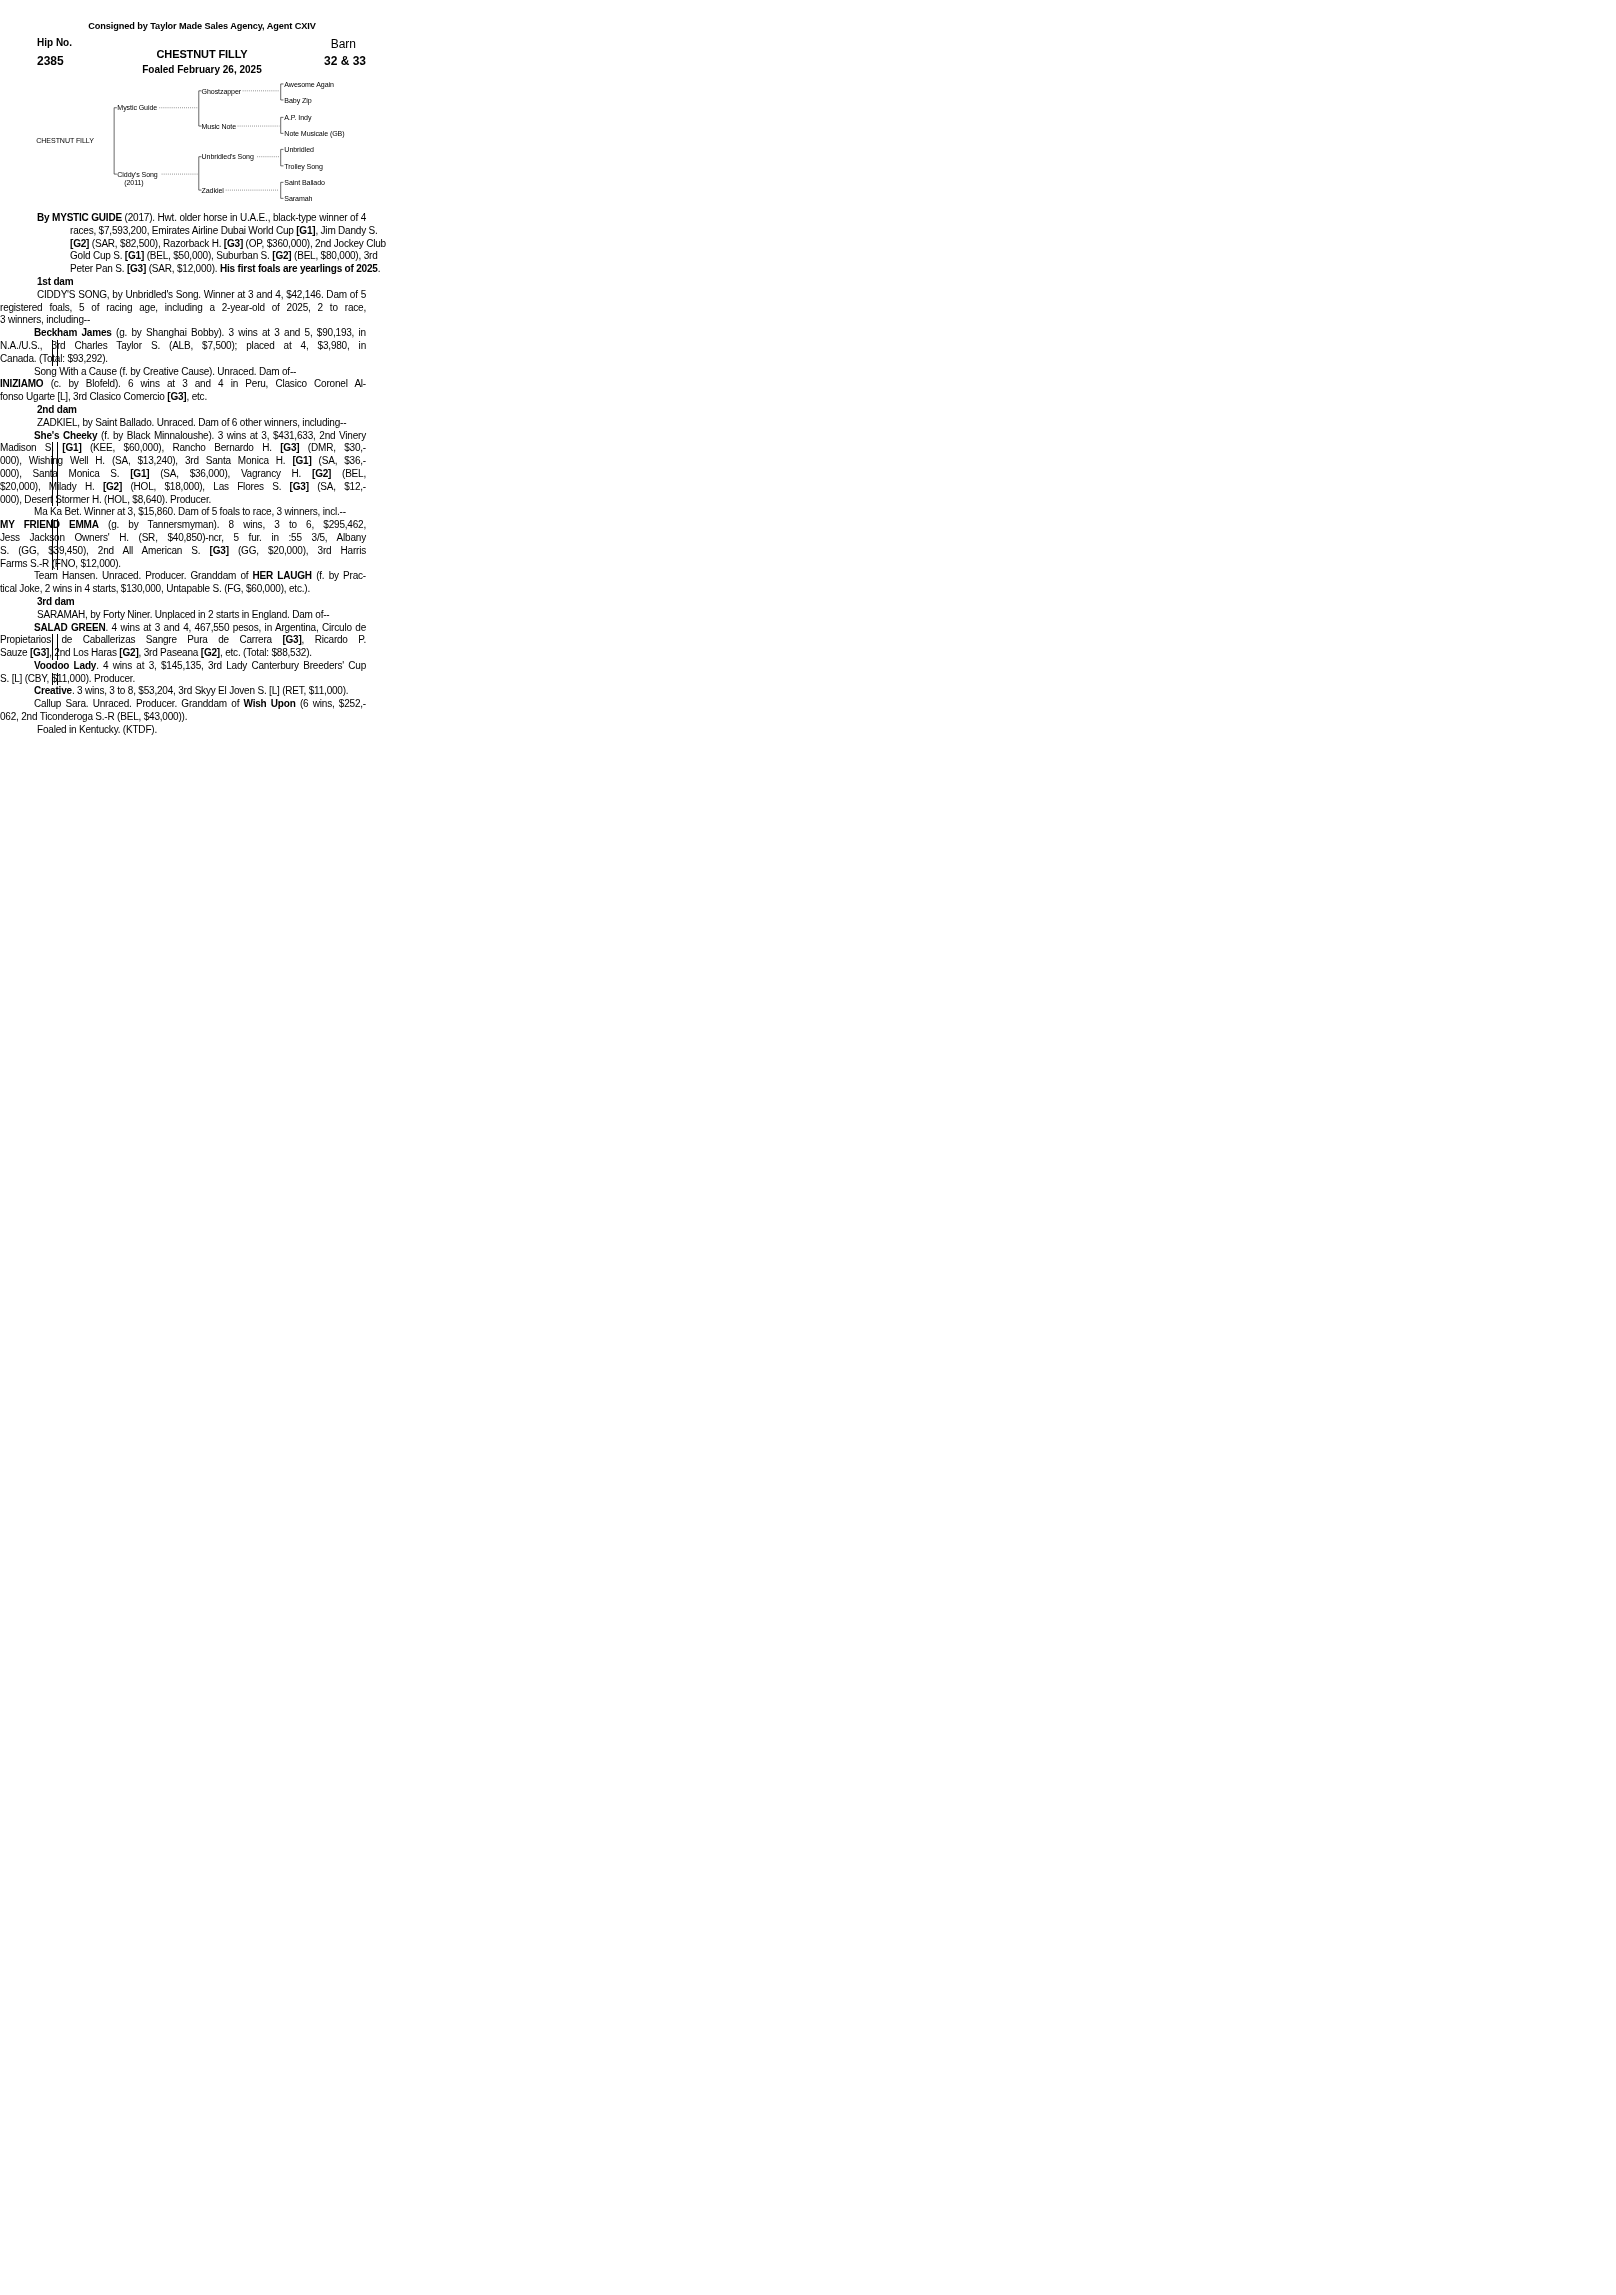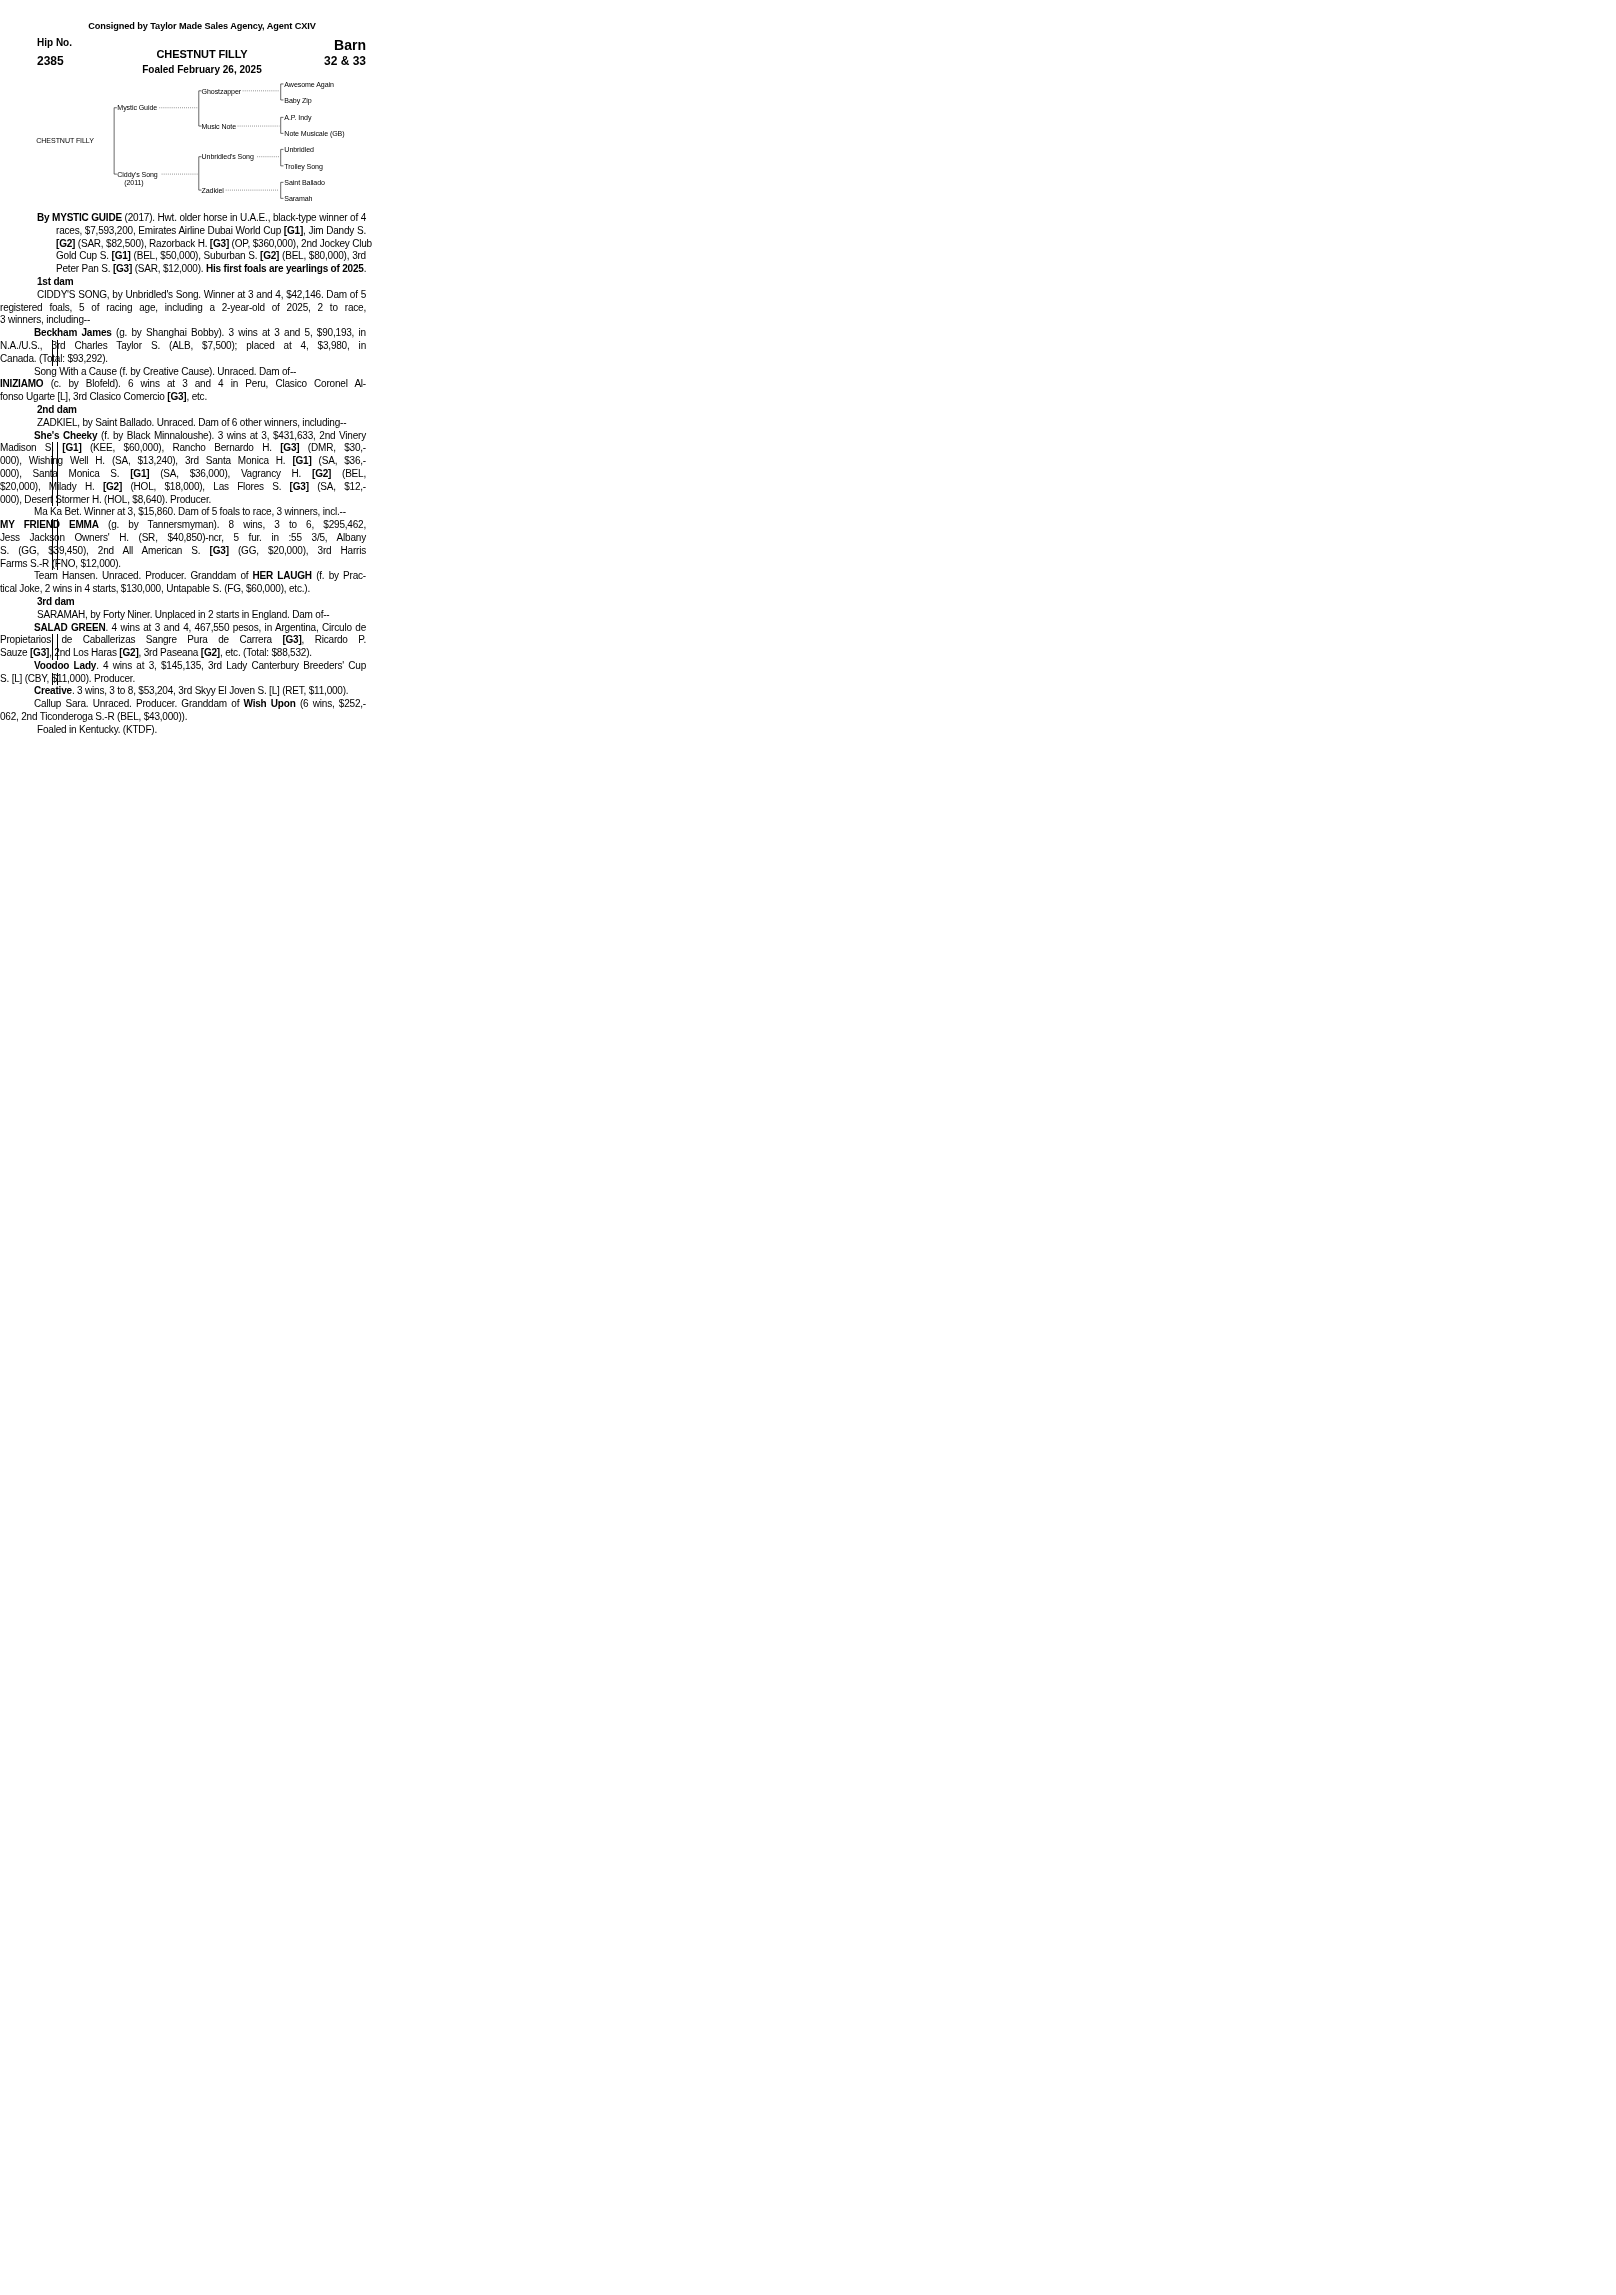--- a/index.html
+++ b/index.html
@@ -7,34 +7,34 @@
     width:404px;height:807px;position:relative;
     background:#ffffff;color:#000;
     font-family:"Liberation Sans",sans-serif;
     overflow:hidden;
   }
   .abs{position:absolute;}
   
   #consignor{top:20.7px;left:0;right:0;text-align:center;font-weight:bold;font-size:9.2px;letter-spacing:-0.1px;}
   #hip-label{top:37px;left:37px;font-weight:bold;font-size:10px;}
   #hip-number{top:54px;left:37px;font-weight:bold;font-size:12px;}
-  #barn-label{top:37px;right:38px;font-weight:bold;font-size:14px;}
+  #barn-label{top:37px;right:48px;font-weight:normal;font-size:12px;}
   #barn-number{top:54px;right:38px;font-weight:bold;font-size:12px;}
   #page-title{top:48px;left:0;right:0;text-align:center;font-weight:bold;font-size:11px;letter-spacing:-0.1px;}
   #foaled-line{top:64px;left:0;right:0;text-align:center;font-weight:bold;font-size:10px;}
   
   #pedigree{top:78px;left:0;width:404px;height:135px;}
   #pedigree text{font-family:"Liberation Sans",sans-serif;font-size:15.5px;fill:#000;letter-spacing:-0.2px;}
   #pedigree .bracket{stroke:#000;stroke-width:1.3;fill:none;}
   #pedigree .lead{stroke:#000;stroke-width:1.3;fill:none;stroke-dasharray:1.5 3;}
   
   #textblock{top:212px;left:0;width:366px;}
   .line{position:relative;height:12.8px;line-height:12.8px;white-space:nowrap;font-size:10px;letter-spacing:-0.2px;}
   .ind-a{padding-left:37px;}
-  .ind-ac{padding-left:56px;}
+  .ind-ac{padding-left:70px;}
   .ind-b{padding-left:34px;}
   .ind-c{}
   .ind-cc{}
   .just{text-align:justify;text-align-last:justify;}
   .rules{position:absolute;left:52px;top:0;height:100%;width:3.7px;
          border-left:0.7px solid #000;border-right:0.7px solid #000;}
 </style>
 </head>
 <body>
 

